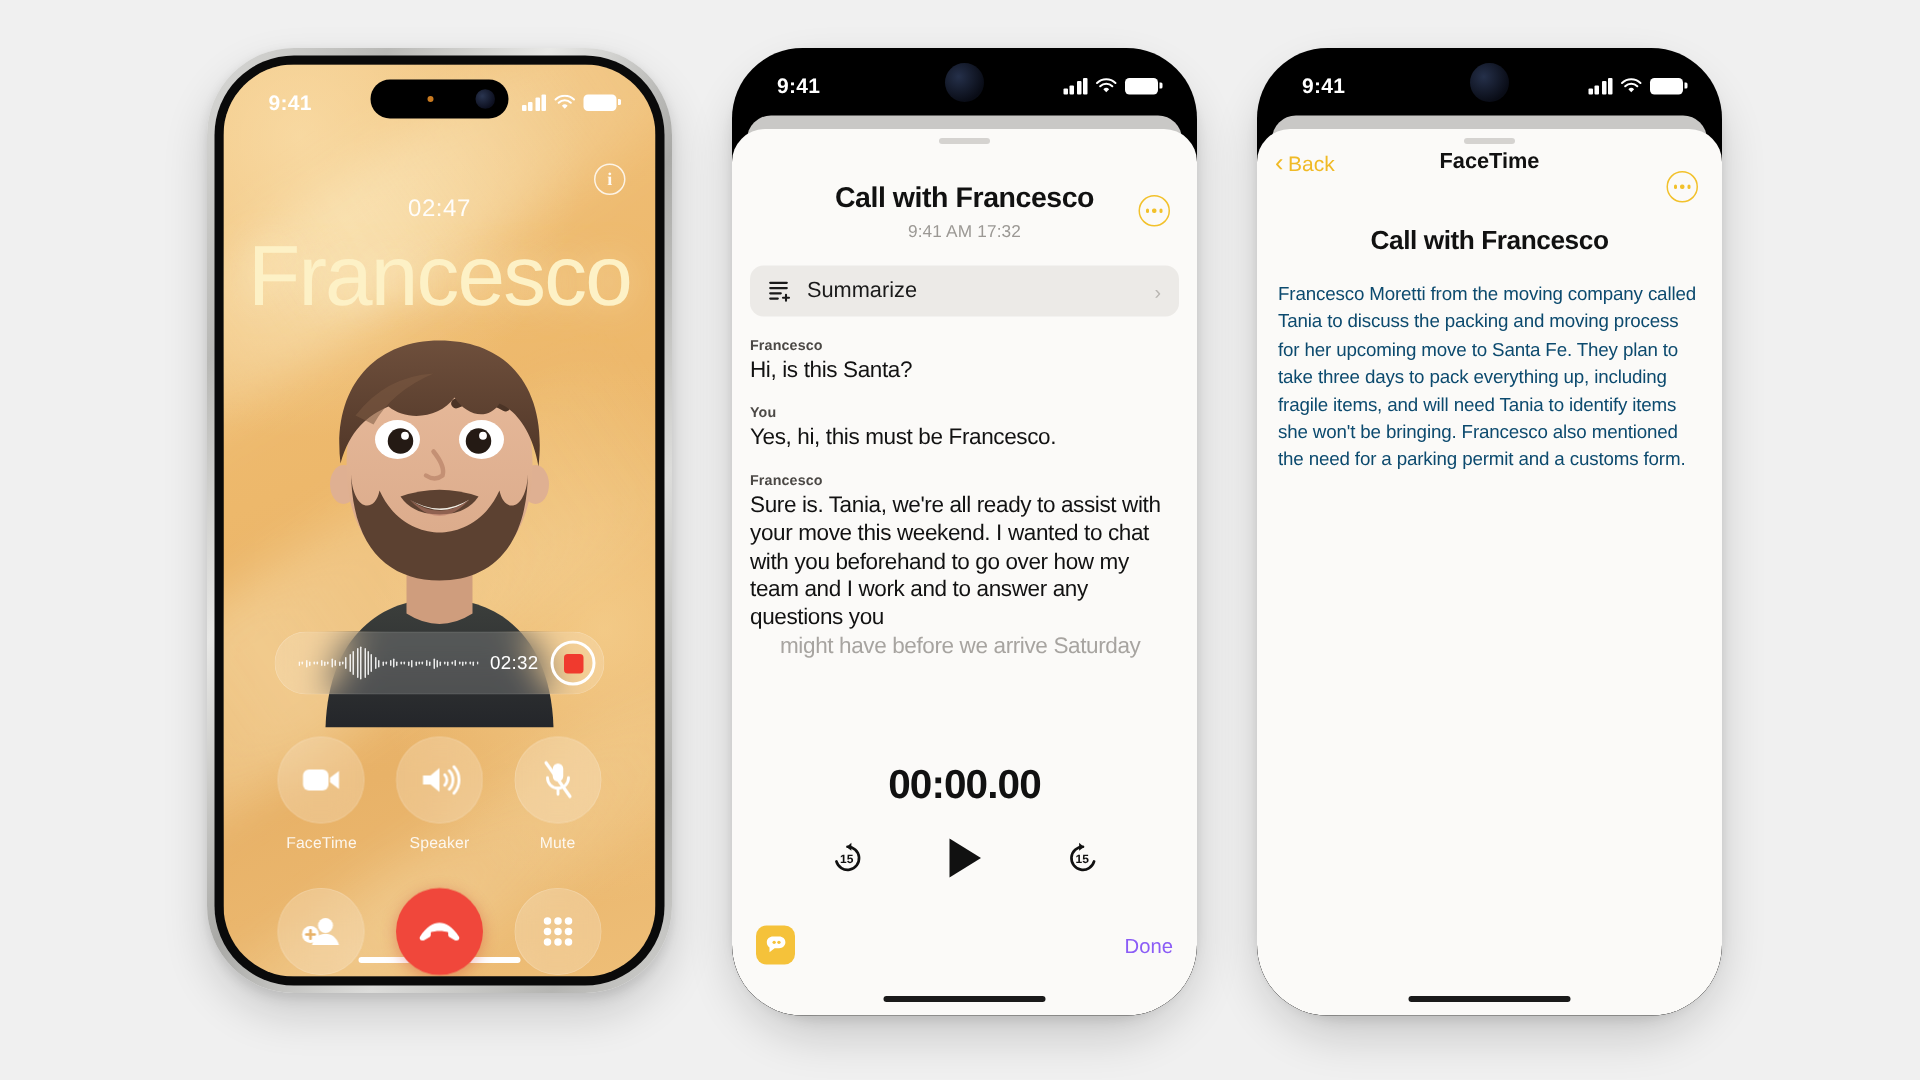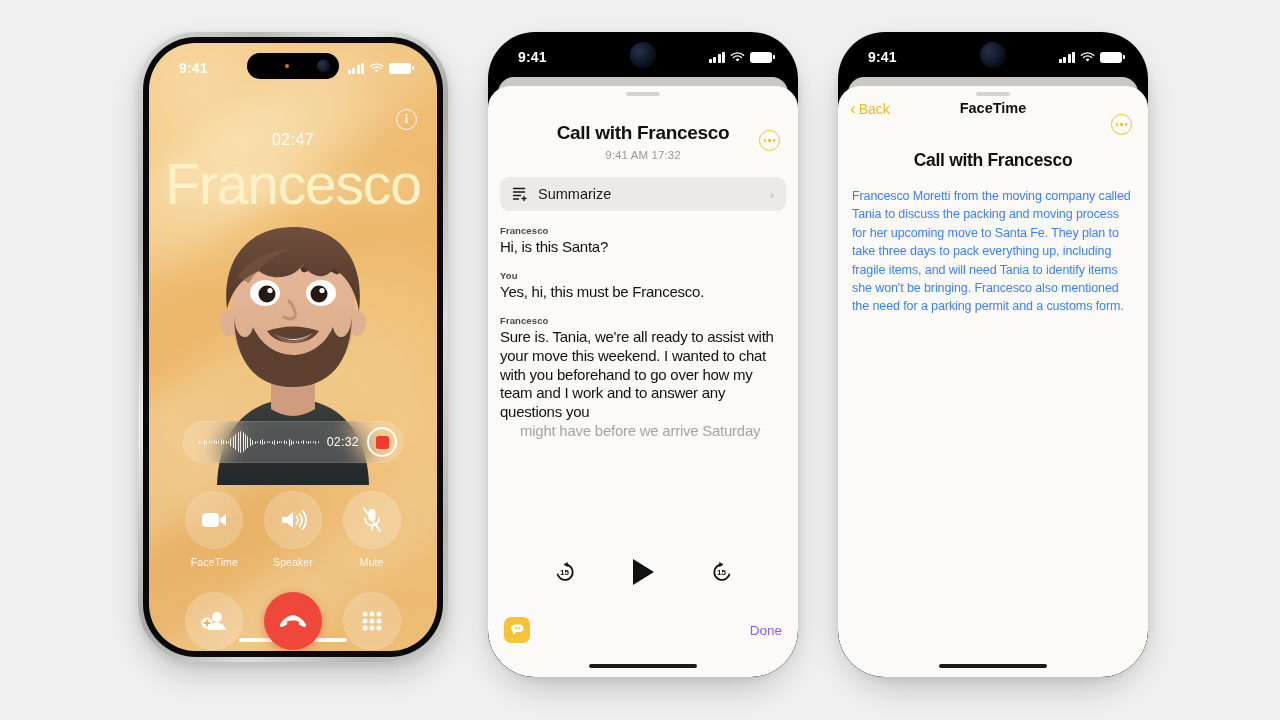--- a/index.html
+++ b/index.html
@@ -226,21 +226,21 @@
 
   
   .p3-nav { position:relative; height:34px; margin-top:12px; }
   .back-btn { position:absolute; left:12px; top:2px; display:flex; align-items:center; gap:3px;
               color:#f0ba26; font-size:14px; }
   .back-chev { font-size:17px; line-height:1; font-weight:300; }
   .p3-navtitle { text-align:center; font-size:14.5px; font-weight:bold; color:#111; padding-top:2px; }
   .p3-heading { text-align:center; margin-top:18px; font-size:17.5px; font-weight:bold;
                 color:#111; letter-spacing:-.3px; }
   .p3-body { margin:16px 14px 0 14px; font-size:12.5px; line-height:1.47;
-             color:#3b82f6; letter-spacing:-.1px; }
+             color:#0c4a6e; letter-spacing:-.1px; }
   .dots-btn3 { position:absolute; right:16px; top:16px; }
 </style>
 </head>
 <body>
 
 <div class="phone" id="phone1">
   <div class="bezel">
     <div class="screen">
 
       <div class="callbg"></div>
@@ -520,20 +520,21 @@
             <div class="tr-txt">Yes, hi, this must be Francesco.</div>
           </div>
           <div class="tr-block tr-fade">
             <div class="tr-who">Francesco</div>
             <div class="tr-txt">Sure is. Tania, we're all ready to assist with your move this weekend. I wanted to chat with you beforehand to go over how my team and I work and to answer any questions you</div>
             <div class="tr-txt last">might have before we arrive Saturday</div>
           </div>
         </div>
 
         <div class="player">
+          <div class="player-time">00:00.00</div>
           <div class="player-ctrls">
             <div class="skip">
               <svg width="24" height="24" viewBox="0 0 24 24">
                 <path d="M12 4.5a7.7 7.7 0 1 1-7.4 9.8" stroke="#111" stroke-width="1.8" fill="none" stroke-linecap="round"></path>
                 <path d="M14.6 1.8 11.4 4.6l3.2 2.6" fill="#111"></path>
               </svg>
               <span class="n">15</span>
             </div>
             <div class="playtri"></div>
             <div class="skip">

